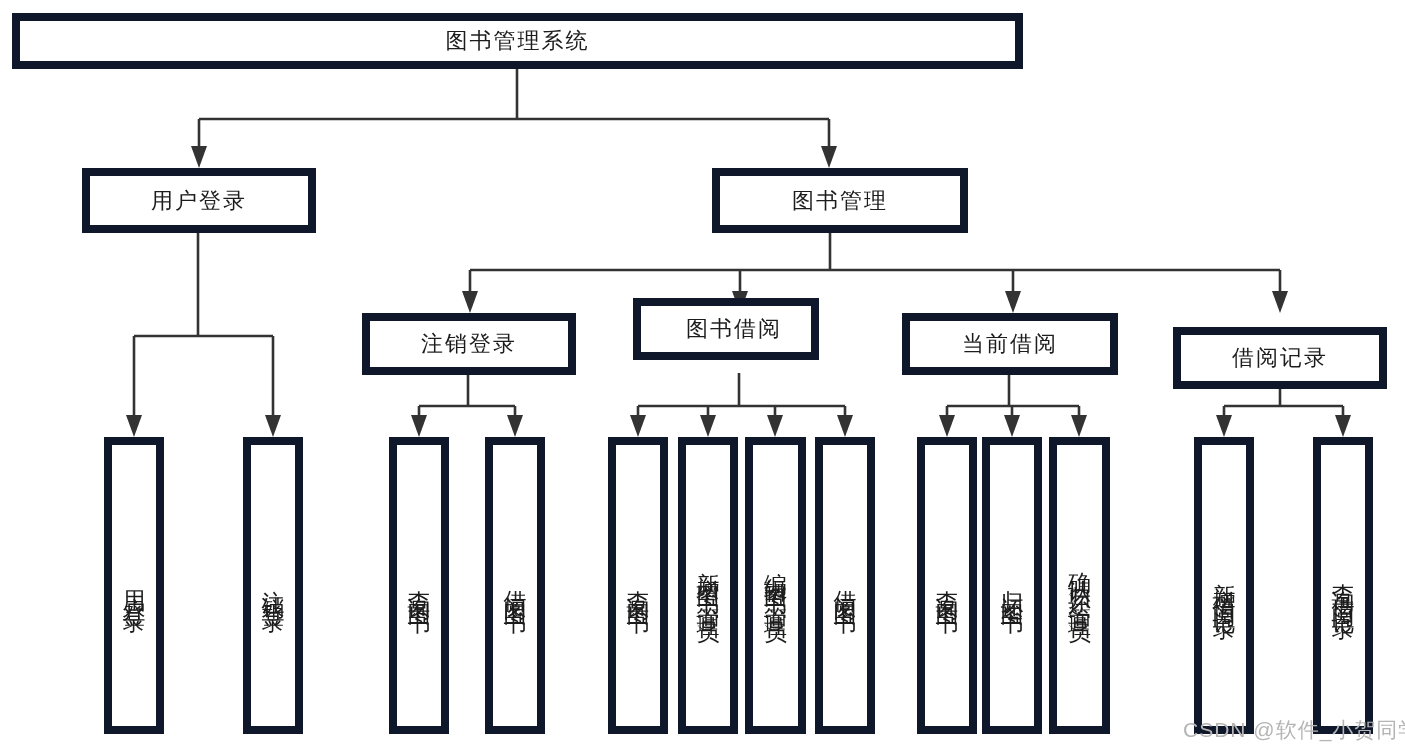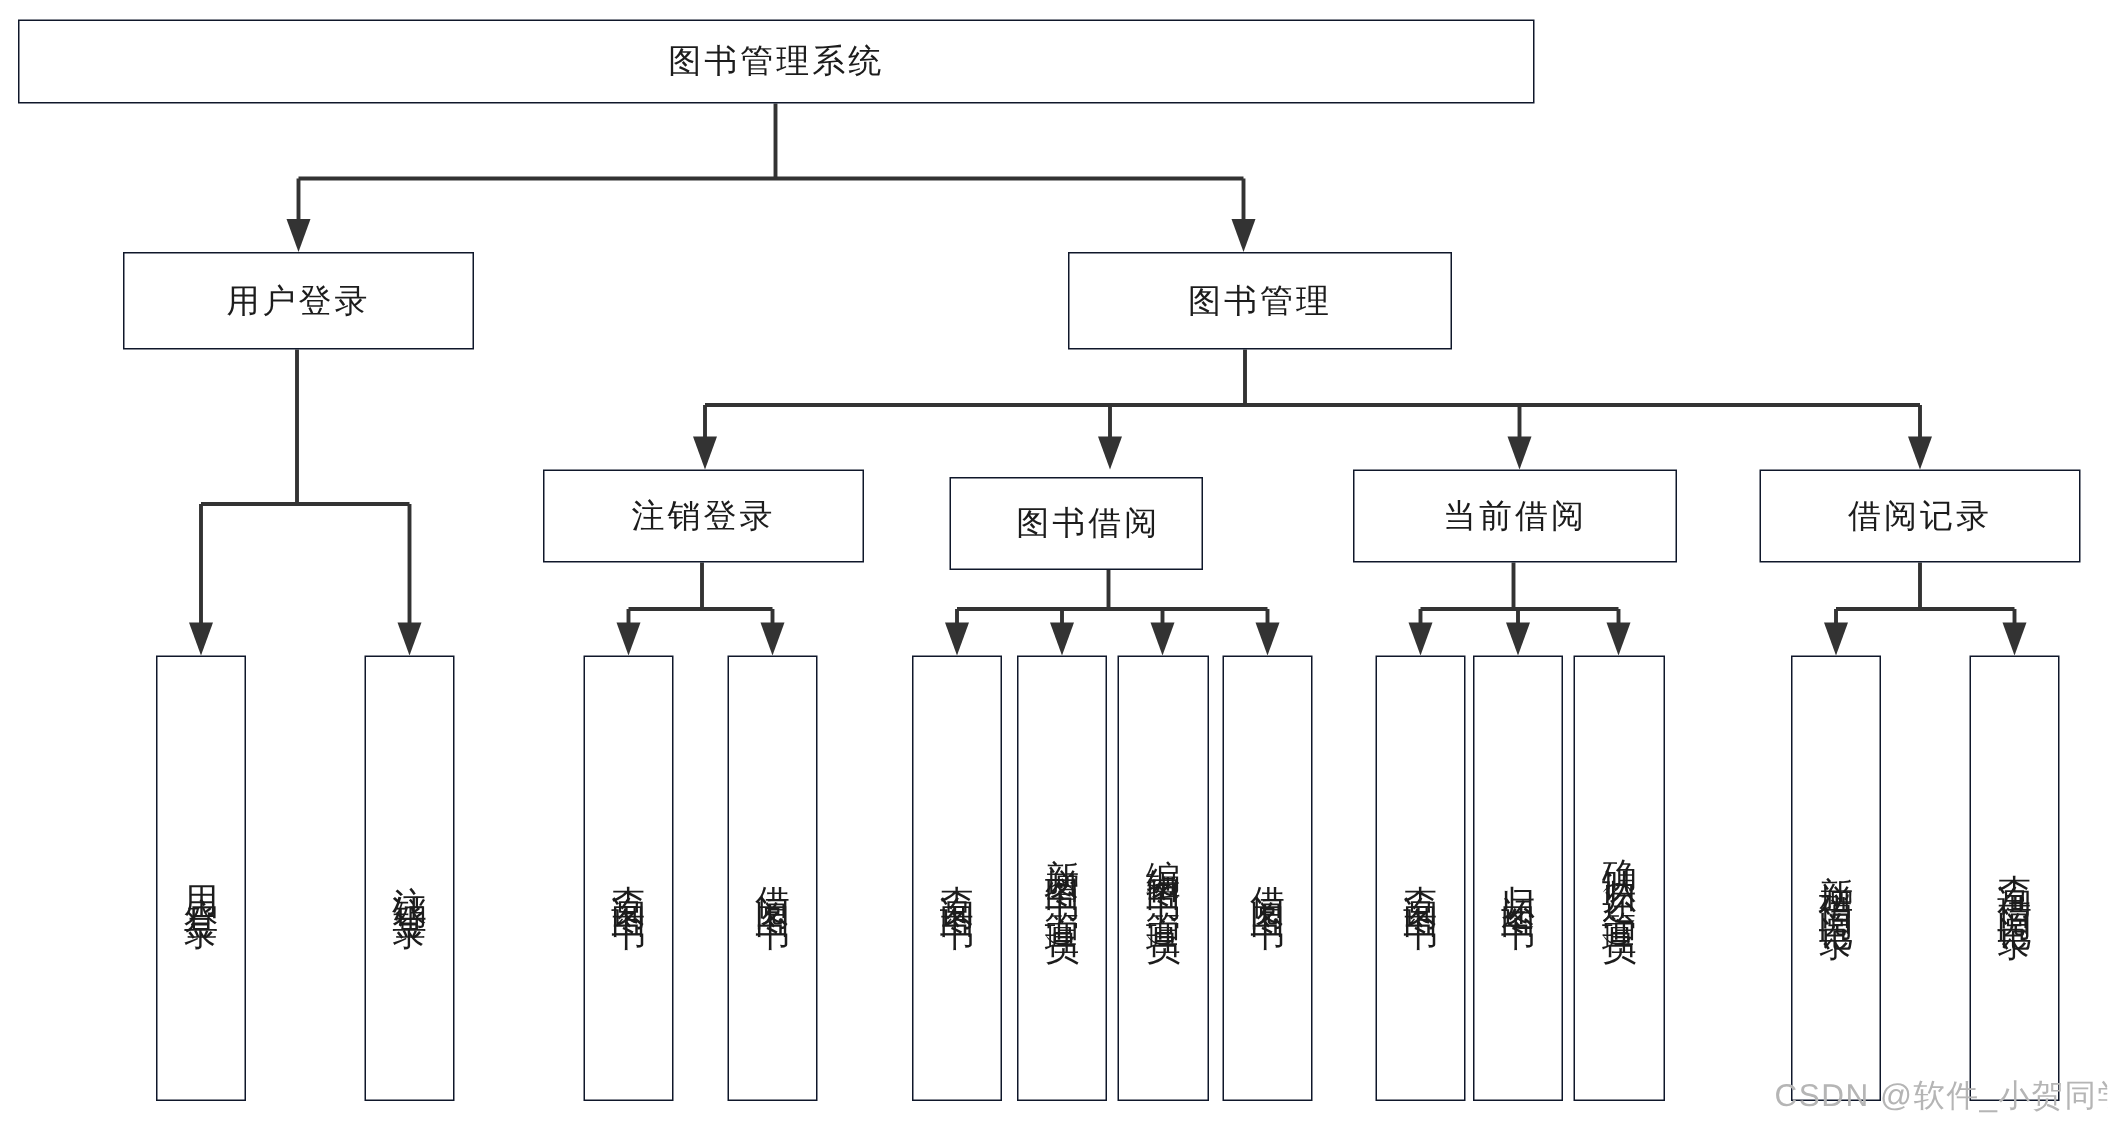--- a/index.html
+++ b/index.html
@@ -7,21 +7,21 @@
     position:relative;
     width:1405px;height:747px;
     background:#ffffff;
     font-family:"Liberation Sans", sans-serif;
     overflow:hidden;
   }
   .wires{position:absolute;left:0;top:0;width:1405px;height:747px;}
   .node{
     position:absolute;
     box-sizing:border-box;
-    border:1px solid #0f172a;
+    border:8px solid #0f172a;
     background:#ffffff;
     display:flex;
     align-items:center;
     justify-content:center;
     color:#1c1c1c;
   }
   .h-node{
     font-size:22px;
     letter-spacing:2px;
     white-space:nowrap;
@@ -129,27 +129,27 @@
   <div class="node h-node" style="left:82px;top:168px;width:234px;height:65px;">
     <span>用户登录</span>
   </div>
   <div class="node h-node" style="left:712px;top:168px;width:256px;height:65px;">
     <span>图书管理</span>
   </div>
 
   <div class="node h-node" style="left:362px;top:313px;width:214px;height:62px;">
     <span>注销登录</span>
   </div>
-  <div class="node h-node" style="left:633px;top:318px;width:169px;height:62px;padding-left:16px;">
+  <div class="node h-node" style="left:633px;top:298px;width:186px;height:62px;padding-left:16px;">
     <span>图书借阅</span>
   </div>
   <div class="node h-node" style="left:902px;top:313px;width:216px;height:62px;">
     <span>当前借阅</span>
   </div>
-  <div class="node h-node" style="left:1173px;top:313px;width:214px;height:62px;">
+  <div class="node h-node" style="left:1173px;top:327px;width:214px;height:62px;">
     <span>借阅记录</span>
   </div>
 
   <div class="node leaf" style="left:104px;">
     <span class="vtext">用户登录</span>
   </div>
   <div class="node leaf" style="left:243px;">
     <span class="vtext">注销登录</span>
   </div>
 

